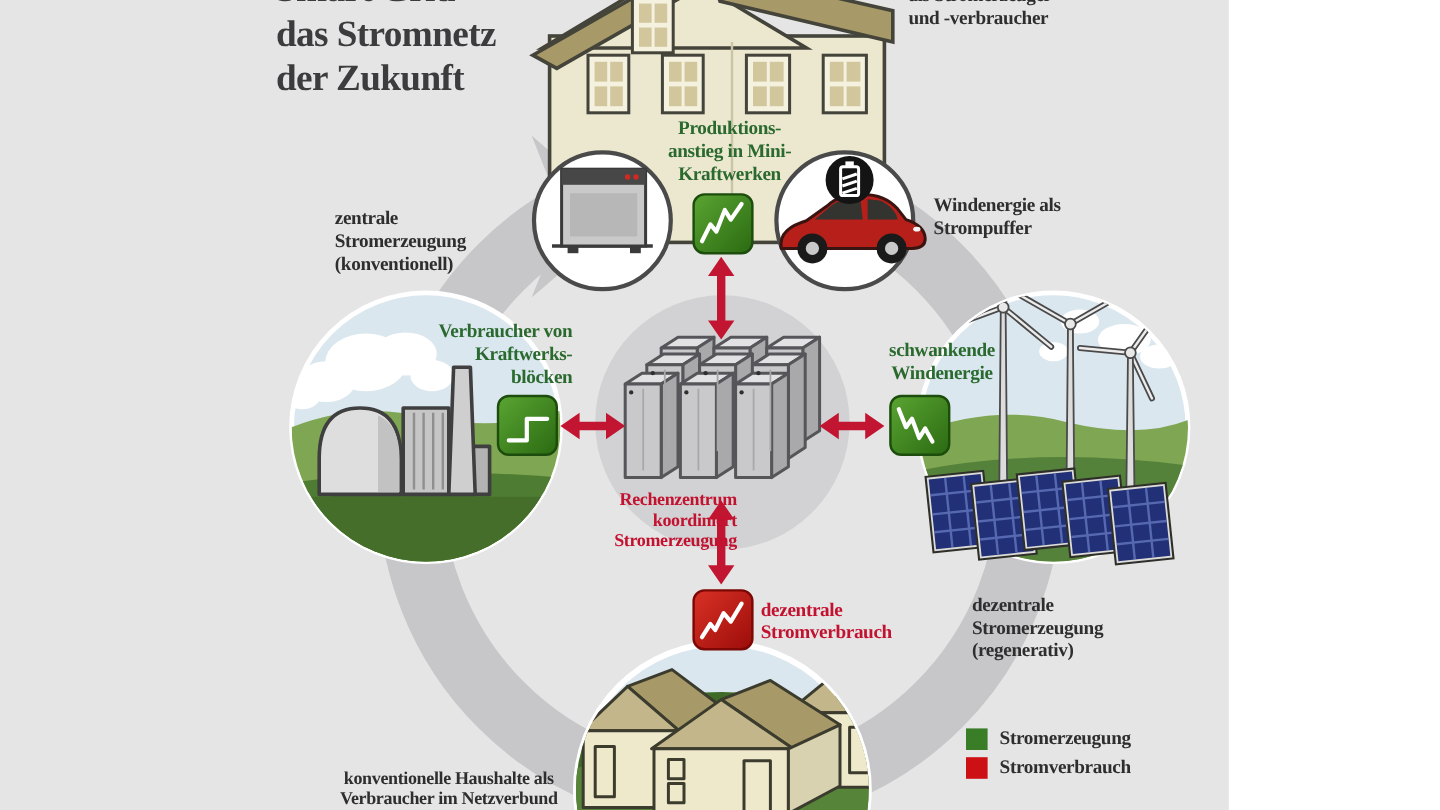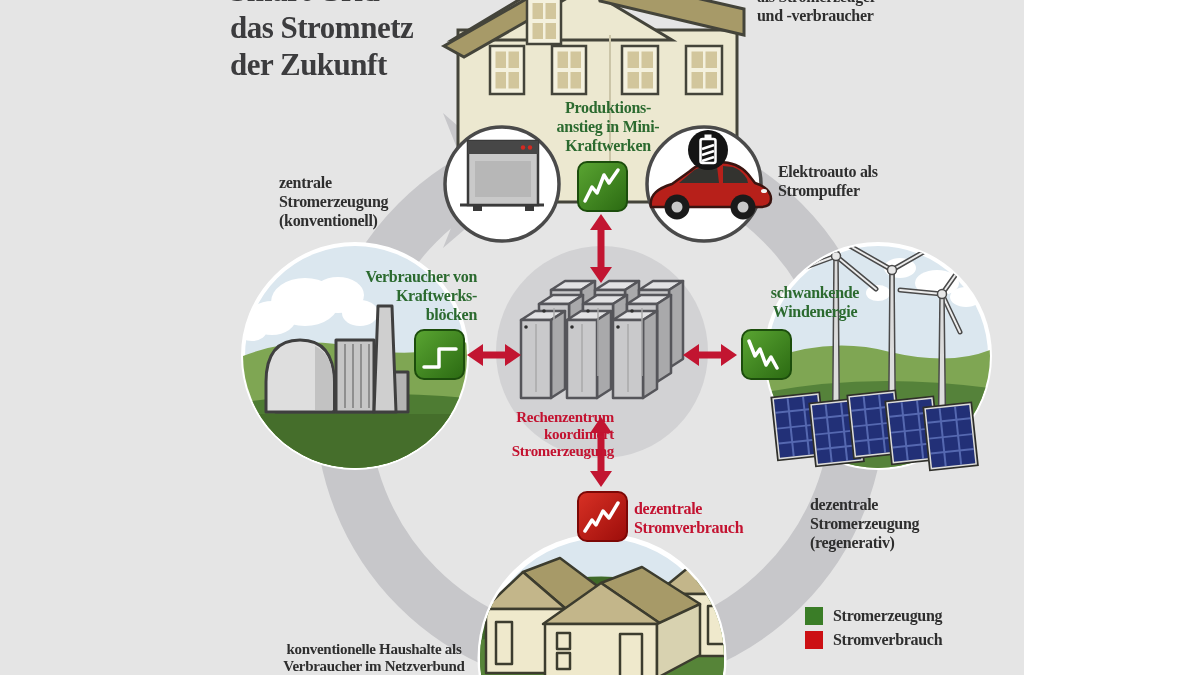--- a/index.html
+++ b/index.html
@@ -380,29 +380,29 @@
 </svg>
 
 <div class="lbl title" style="left:230px;top:-28px;">Smart Grid
 das Stromnetz
 der Zukunft</div>
 <div class="lbl" style="left:757px;top:-13px;">als Stromerzeuger
 und -verbraucher</div>
 <div class="lbl green ctr" style="left:538px;top:98px;width:140px;">Produktions-
 anstieg in Mini-
 Kraftwerken</div>
-<div class="lbl" style="left:778px;top:162px;">Elektroauto als
+<div class="lbl" style="left:778px;top:162px;">Windenergie als
 Strompuffer</div>
 <div class="lbl" style="left:279px;top:173px;">zentrale
 Stromerzeugung
 (konventionell)</div>
 <div class="lbl green rgt" style="left:330px;top:267px;width:147px;">Verbraucher von
 Kraftwerks-
 blöcken</div>
-<div class="lbl green ctr" style="left:745px;top:283px;width:140px;">schwankende
+<div class="lbl green ctr" style="left:715px;top:283px;width:140px;">schwankende
 Windenergie</div>
 <div class="lbl redtx ctr" style="left:452px;top:409px;width:162px;font-size:15px;line-height:17px;text-align:right;">Rechenzentrum
 koordiniert
 Stromerzeugung</div>
 <div class="lbl redtx" style="left:634px;top:499px;">dezentrale
 Stromverbrauch</div>
 <div class="lbl" style="left:810px;top:467px;margin-top:28px;">dezentrale
 Stromerzeugung
 (regenerativ)</div>
 <div class="lbl ctr" style="left:268px;top:641px;width:212px;font-size:15px;line-height:17px;">konventionelle Haushalte als

